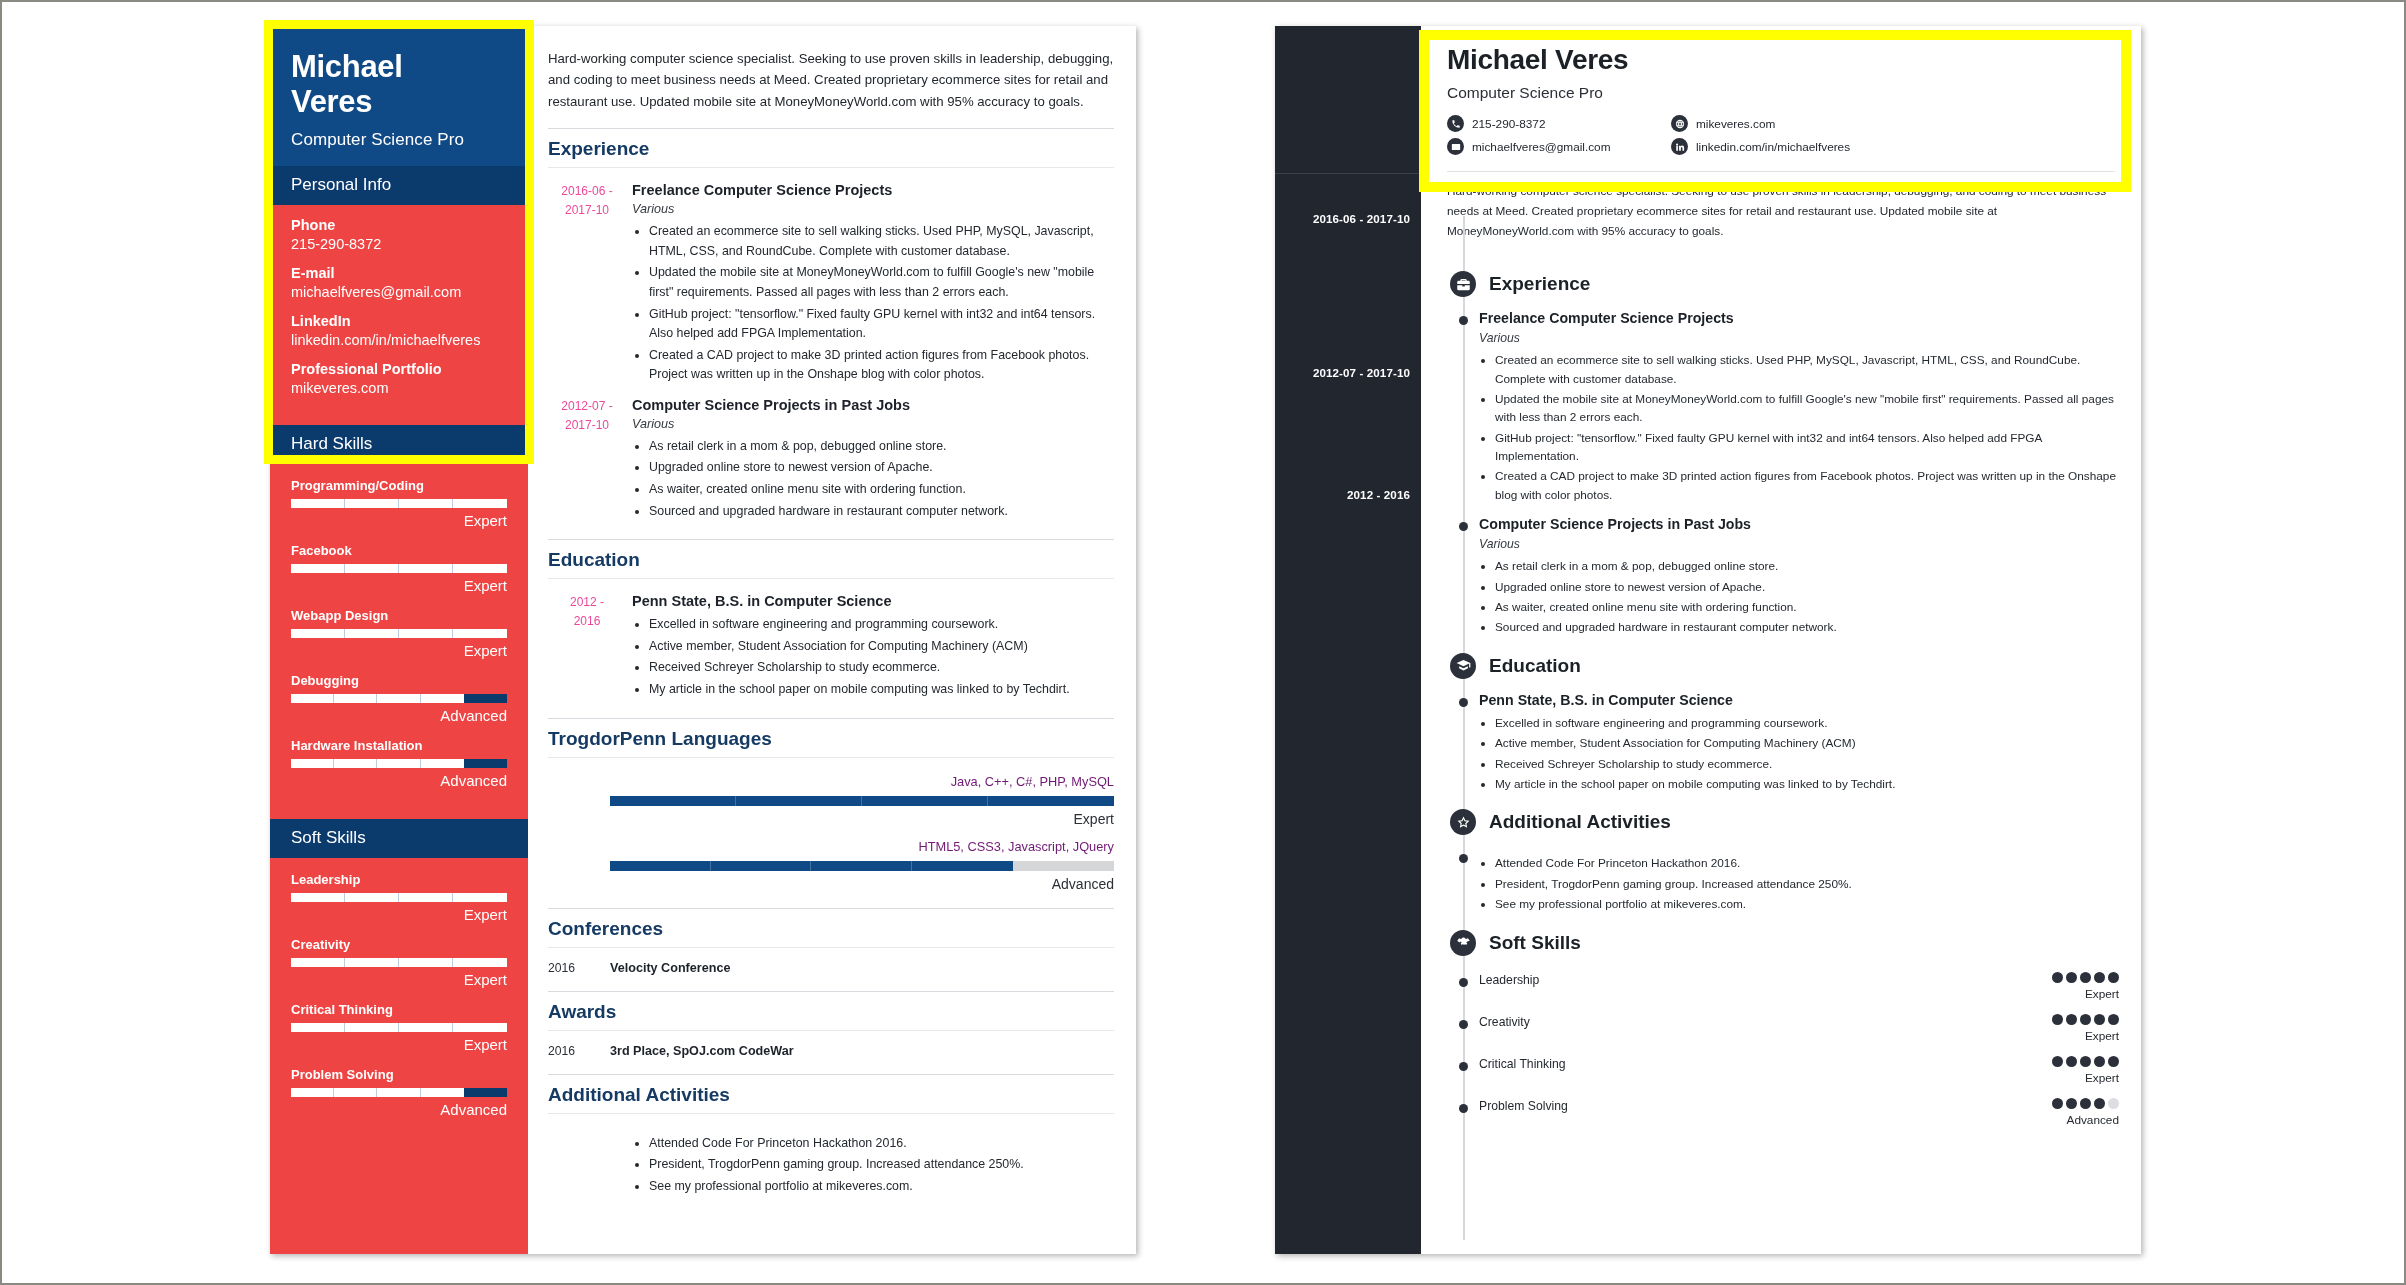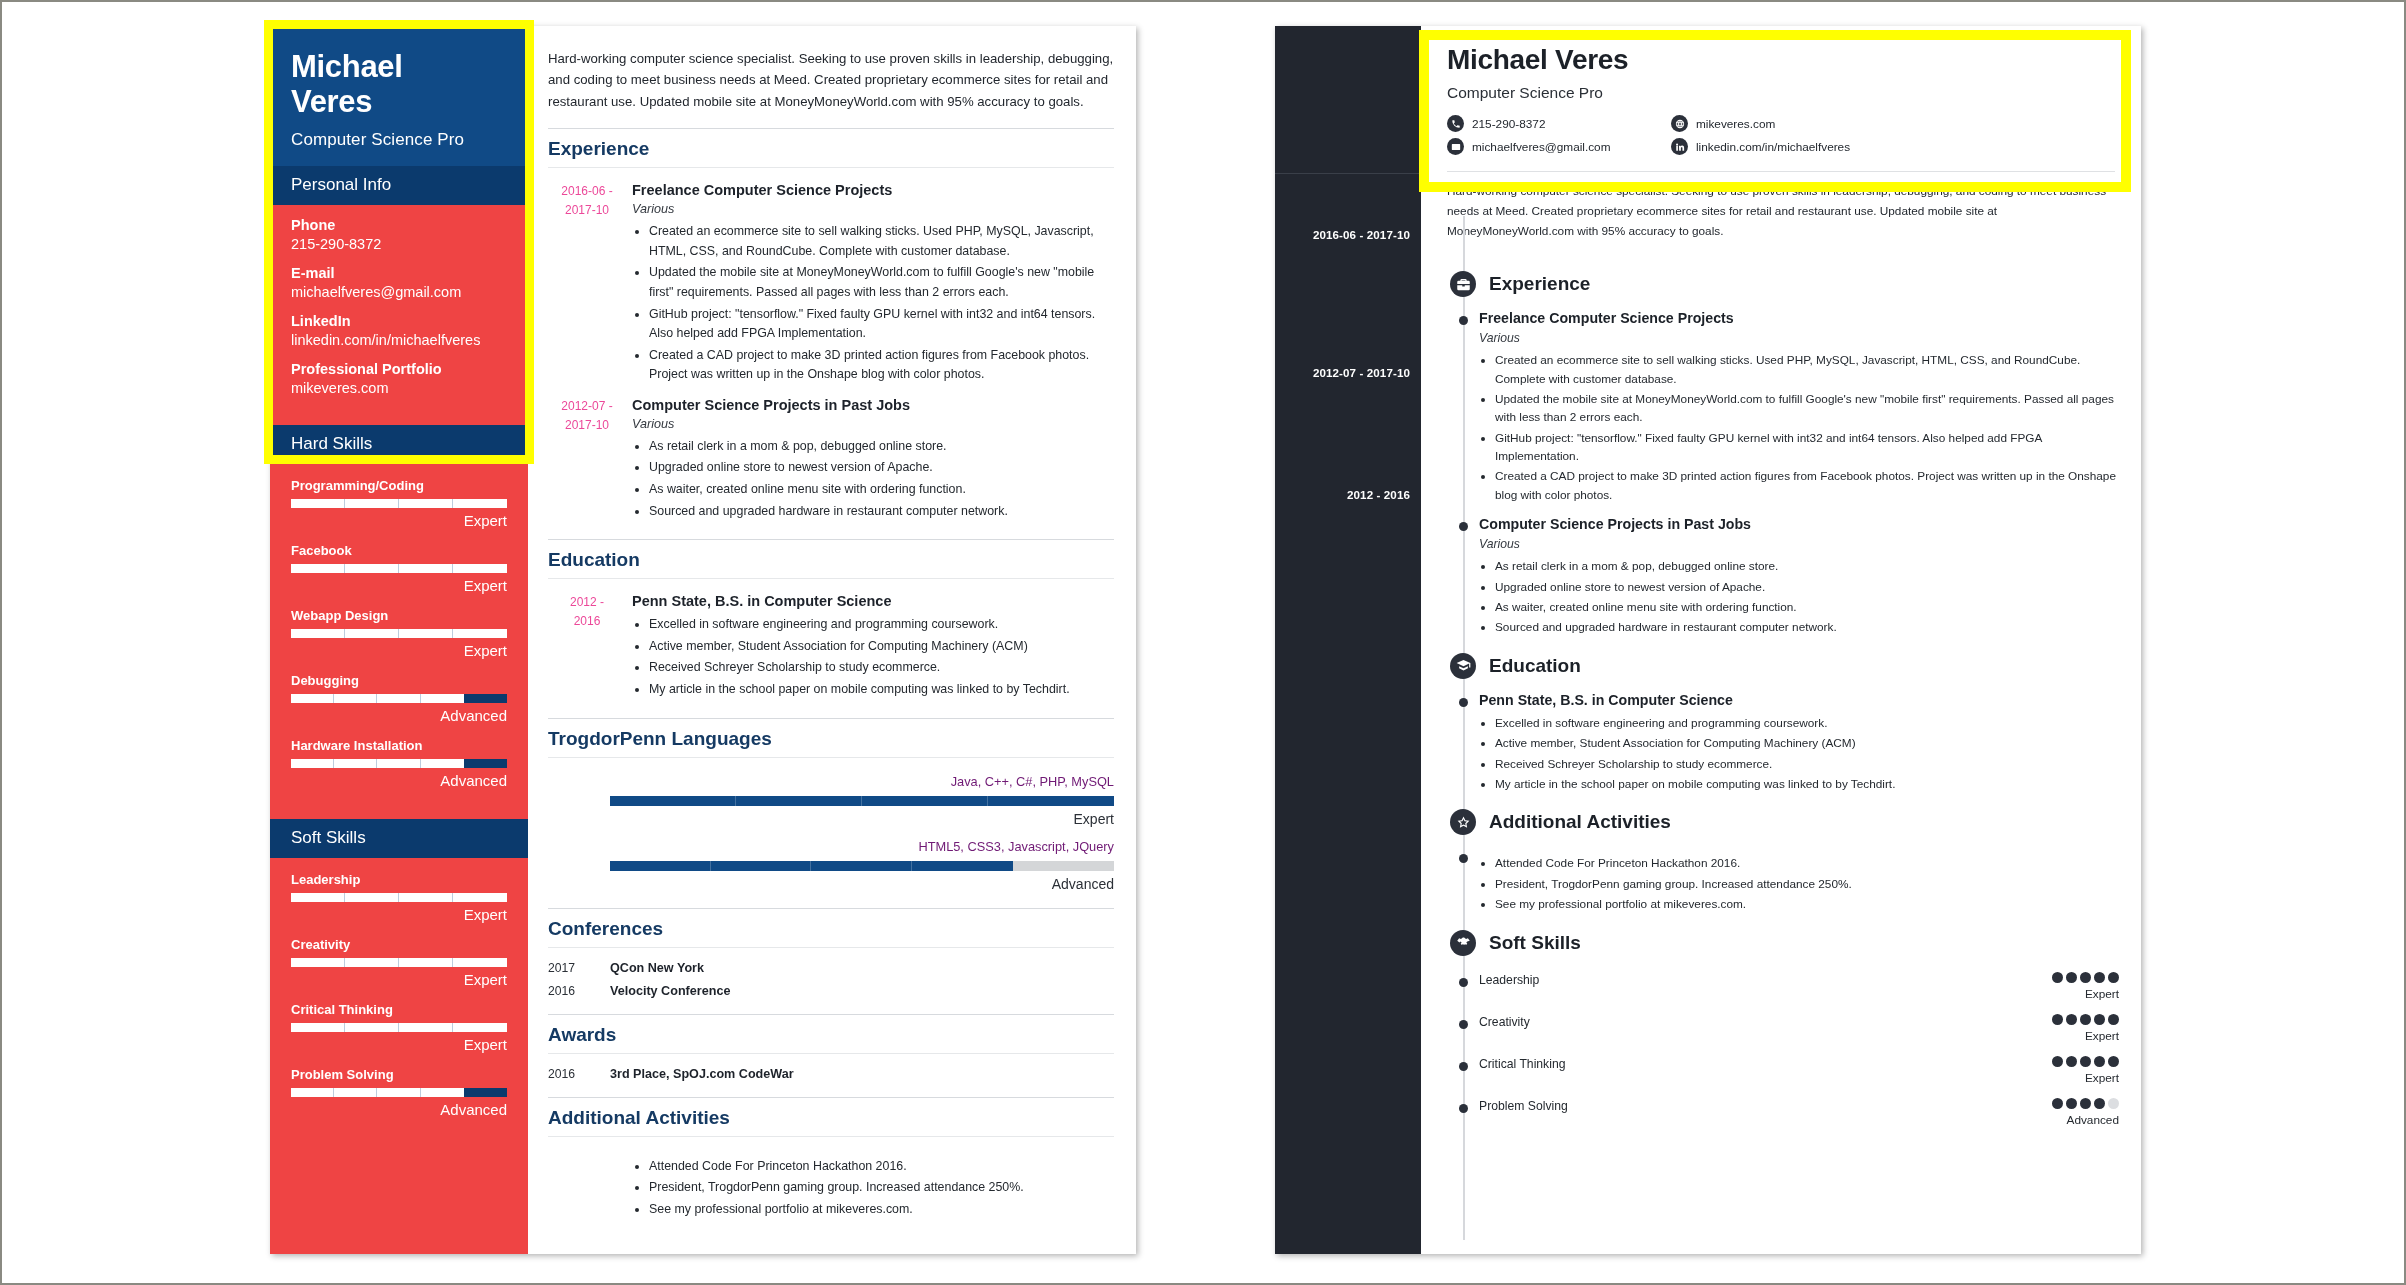--- a/index.html
+++ b/index.html
@@ -374,24 +374,20 @@
             <div class="pl-track">
               <div class="pl-fill" style="width: 80%;"></div>
             </div>
             <div class="pl-level">Advanced</div>
           </div>
         </div>
 
       <div class="l-sec">Conferences</div>
       <div id="l-conf">
           <div class="conf-row">
-            <div class="conf-year">2017</div>
-            <div class="conf-name">QCon New York</div>
-          </div>
-          <div class="conf-row">
             <div class="conf-year">2016</div>
             <div class="conf-name">Velocity Conference</div>
           </div>
         </div>
 
       <div class="l-sec">Awards</div>
       <div id="l-awards">
           <div class="conf-row">
             <div class="conf-year">2016</div>
             <div class="conf-name">3rd Place, SpOJ.com CodeWar</div>
@@ -412,21 +408,21 @@
           </div>
         </div>
     </div>
   </div>
 
   <div class="resume-right">
 
     <div class="r-sidebar">
       <div class="r-sb-divider"></div>
       <div id="r-dates">
-          <div class="r-date" style="top: 202px;">2016-06 - 2017-10</div>
+          <div class="r-date" style="top: 186px;">2016-06 - 2017-10</div>
           <div class="r-date" style="top: 340px;">2012-07 - 2017-10</div>
           <div class="r-date" style="top: 462px;">2012 - 2016</div>
         </div>
     </div>
 
     <div class="r-main">
       <div class="r-highlight"></div>
 
       <div class="r-head">
         <div class="r-name">Michael Veres</div>

